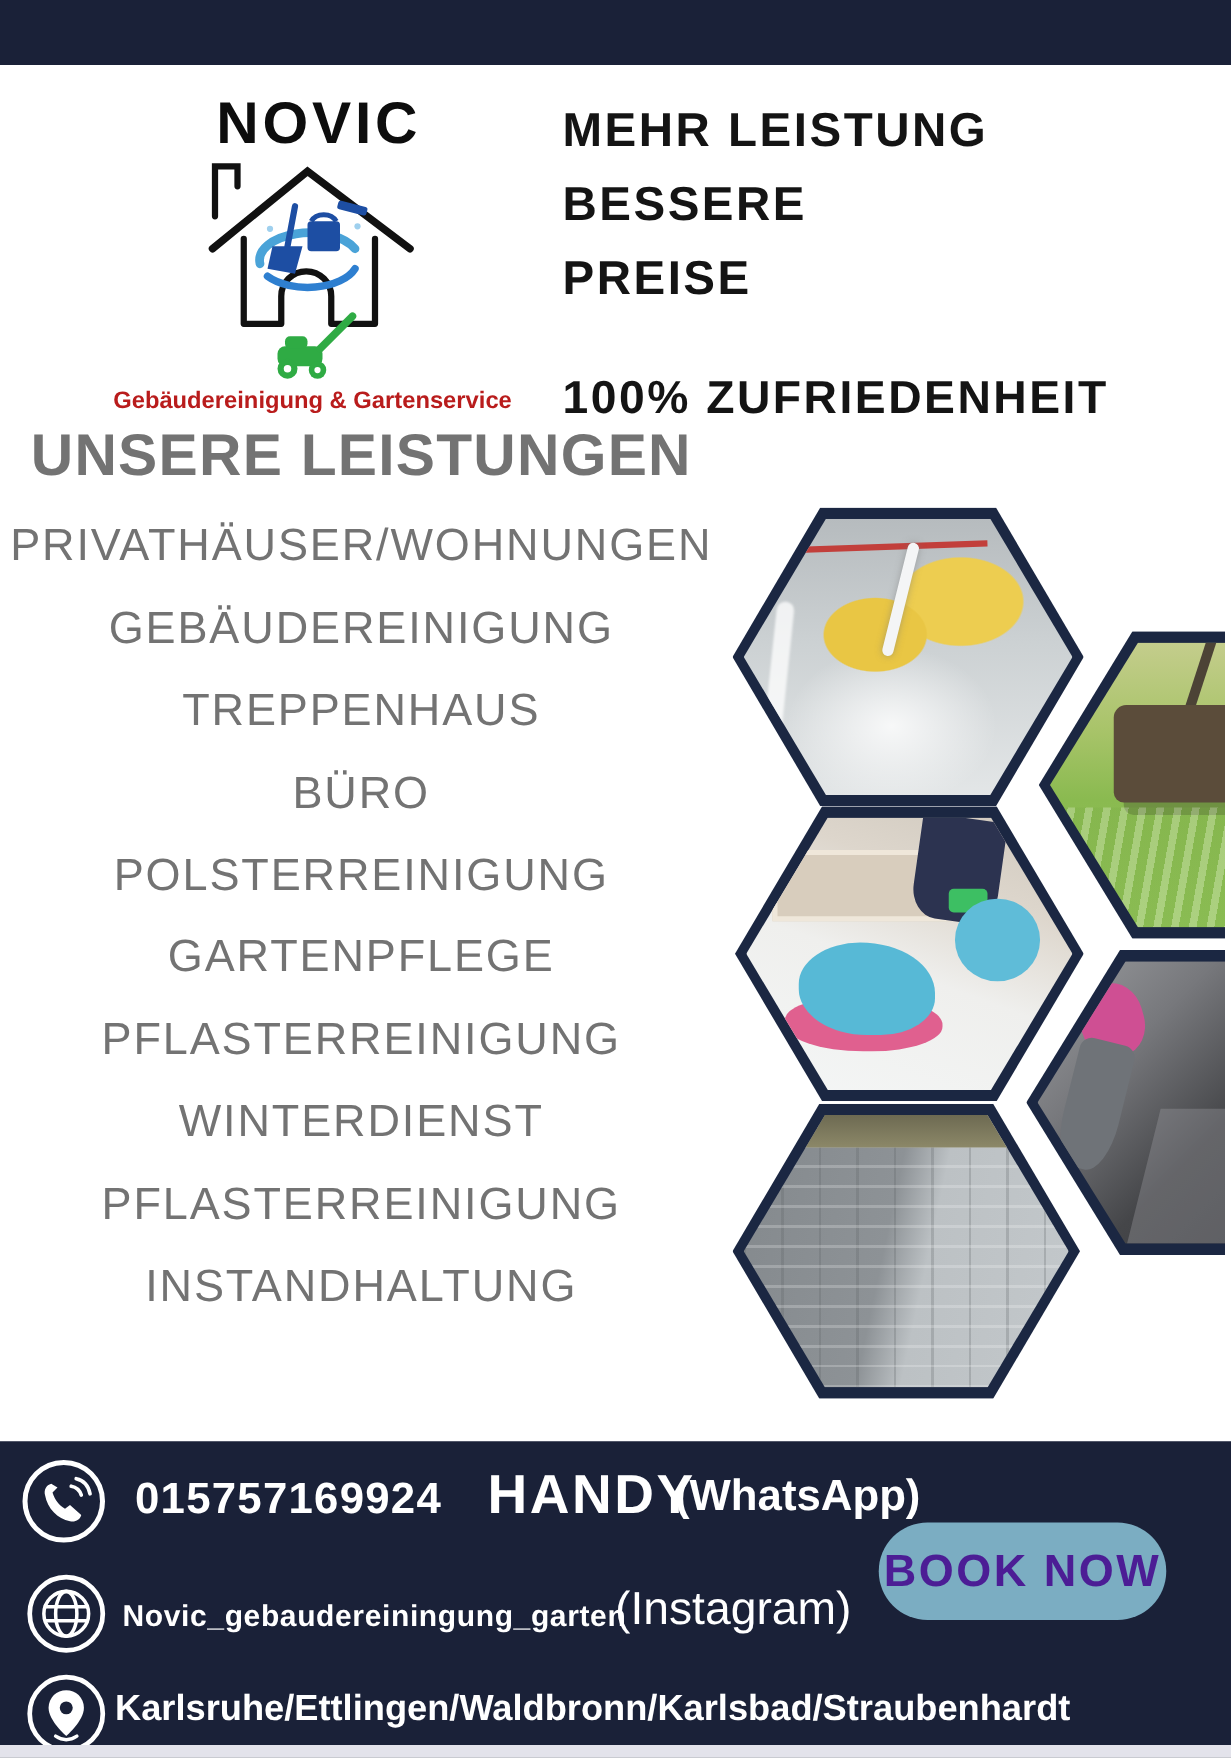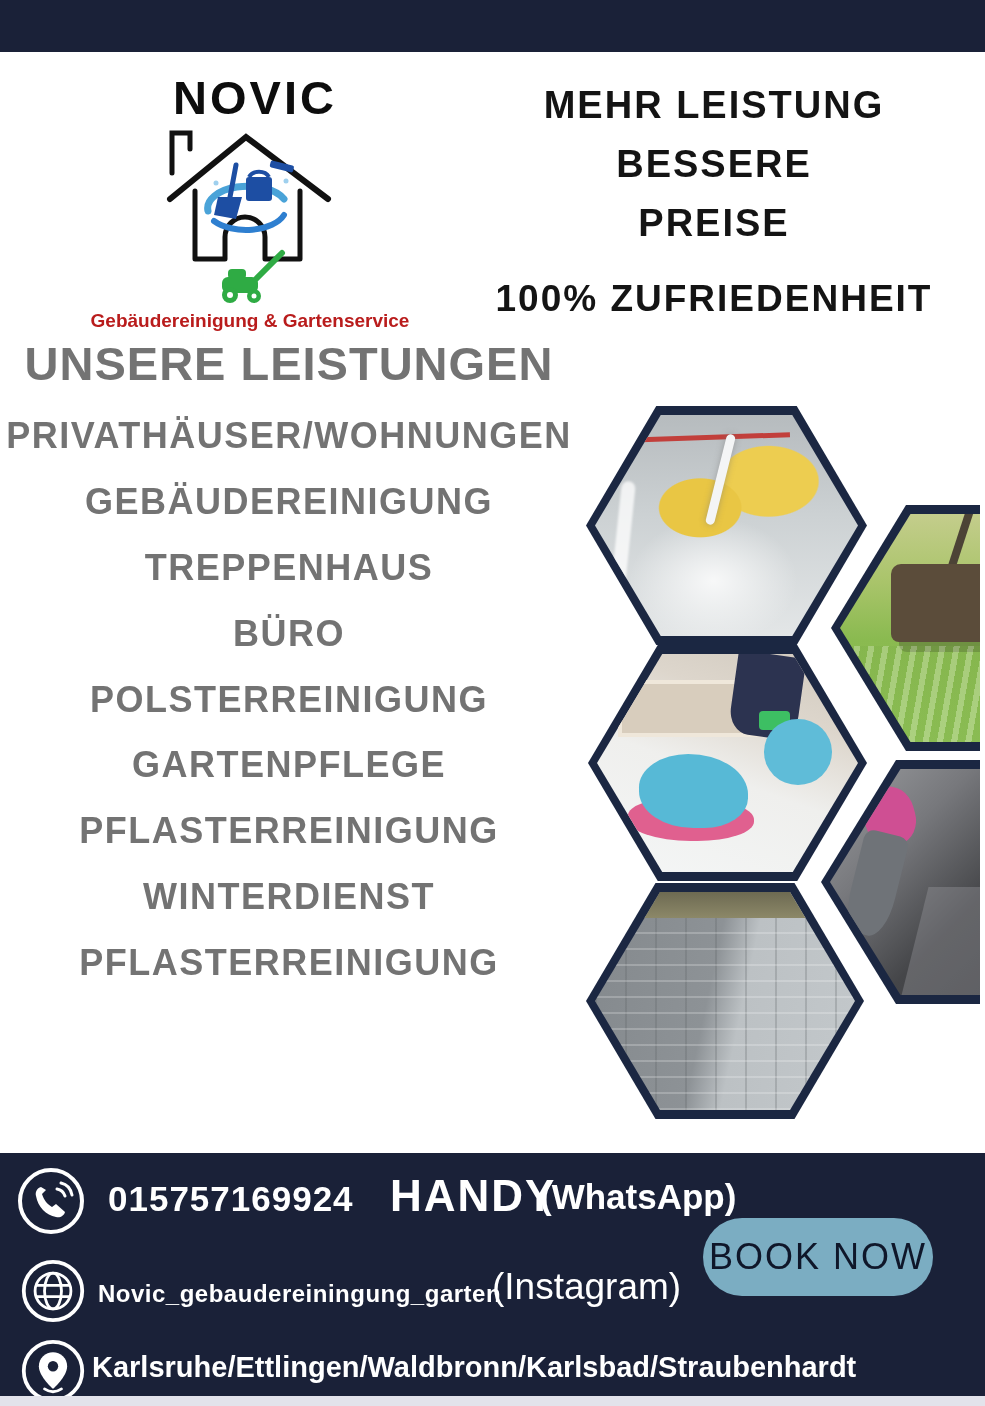--- a/index.html
+++ b/index.html
@@ -12,29 +12,29 @@
   .bottom-strip { position:absolute; left:0; top:1396px; width:985px; height:10px; background:#e3e3eb; }
 
   
   .brand-name { position:absolute; left:115px; top:70px; width:280px; text-align:center;
     font-size:47px; font-weight:900; letter-spacing:3px; color:#0d0d0d; }
   .brand-logo { position:absolute; left:158px; top:124px; width:204px; height:184px; }
   .brand-subtitle { position:absolute; left:75px; top:310px; width:350px; text-align:center;
     font-size:19px; font-weight:700; color:#b91c1c; }
 
   
-  .tagline { position:absolute; left:450px; top:76px; width:528px; text-align:center; color:#141414; }
+  .tagline { position:absolute; left:450px; top:76px; width:528px; color:#141414; }
   .tagline .t1, .tagline .t2 { font-size:38px; font-weight:900; letter-spacing:2px; line-height:1.55; }
-  .tagline .t3 { margin-top:25px; font-size:37px; font-weight:900; letter-spacing:2px; }
+  .tagline .t3 { margin-top:44px; font-size:37px; font-weight:900; letter-spacing:2px; }
 
   
   .services { position:absolute; left:0; top:336px; width:578px; text-align:center; color:#737373; }
   .services .heading { font-size:47px; font-weight:900; letter-spacing:1px; margin-bottom:26px; }
   .services ul { list-style:none; }
-  .services li { font-size:36px; font-weight:700; letter-spacing:1.5px; line-height:1.08; margin-bottom:27px; }
+  .services li { font-size:36px; font-weight:400; letter-spacing:1.5px; line-height:1.08; margin-bottom:27px; }
 
   
   .collage { position:absolute; left:0; top:0; width:980px; height:1137px; overflow:hidden; }
   .hex { position:absolute; clip-path:polygon(0% 50%, 25% 0%, 75% 0%, 100% 50%, 75% 100%, 25% 100%);
     background:#1b2742; }
   .hex-in { position:absolute; inset:9px; clip-path:polygon(0% 50%, 25% 0%, 75% 0%, 100% 50%, 75% 100%, 25% 100%);
     overflow:hidden; }
   .hex-window { left:586px; top:406px; width:281px; height:239px; }
   .hex-lawn   { left:831px; top:505px; width:300px; height:246px; }
   .hex-table  { left:588px; top:645px; width:279px; height:236px; }
@@ -85,22 +85,22 @@
   .phone-icon { left:16px; top:13px; }
   .globe-icon { left:20px; top:105px; }
   .pin-icon { left:20px; top:185px; }
   .phone-number { position:absolute; left:108px; top:26px; font-size:35px; font-weight:700; letter-spacing:1px; }
   .phone-label { position:absolute; left:390px; top:18px; font-size:44px; font-weight:900; letter-spacing:2px; }
   .phone-channel { position:absolute; left:540px; top:24px; font-size:35px; font-weight:600; }
   .social-handle { position:absolute; left:98px; top:127px; font-size:24px; font-weight:700; letter-spacing:.5px; }
   .social-channel { position:absolute; left:492px; top:113px; font-size:37px; font-weight:400; }
   .areas-text { position:absolute; left:92px; top:198px; font-size:29px; font-weight:700; }
   .book-now { position:absolute; left:703px; top:65px; width:230px; height:78px; border:none; cursor:pointer;
-    background:#7badc2; color:#0f172a; border-radius:40px; font-family:"Liberation Sans",sans-serif;
-    font-size:36px; font-weight:400; letter-spacing:2px; }
+    background:#7badc2; color:#4c1d95; border-radius:40px; font-family:"Liberation Sans",sans-serif;
+    font-size:36px; font-weight:700; letter-spacing:2px; }
 </style>
 </head>
 <body>
 
 <div class="page">
 
   <div class="top-bar"></div>
 
   <div class="brand-name">NOVIC</div>
 
@@ -144,20 +144,21 @@
     <ul>
       <li>PRIVATHÄUSER/WOHNUNGEN</li>
       <li>GEBÄUDEREINIGUNG</li>
       <li>TREPPENHAUS</li>
       <li>BÜRO</li>
       <li>POLSTERREINIGUNG</li>
       <li>GARTENPFLEGE</li>
       <li>PFLASTERREINIGUNG</li>
       <li>WINTERDIENST</li>
       <li>PFLASTERREINIGUNG</li>
+      <li>INSTANDHALTUNG</li>
     </ul>
   </div>
 
   <div class="collage">
     <div class="hex hex-window">
       <div class="hex-in ph-window">
         <div class="shape w-redbar"></div>
         <div class="shape w-squeegee"></div>
         <div class="shape w-foam"></div>
       </div>

